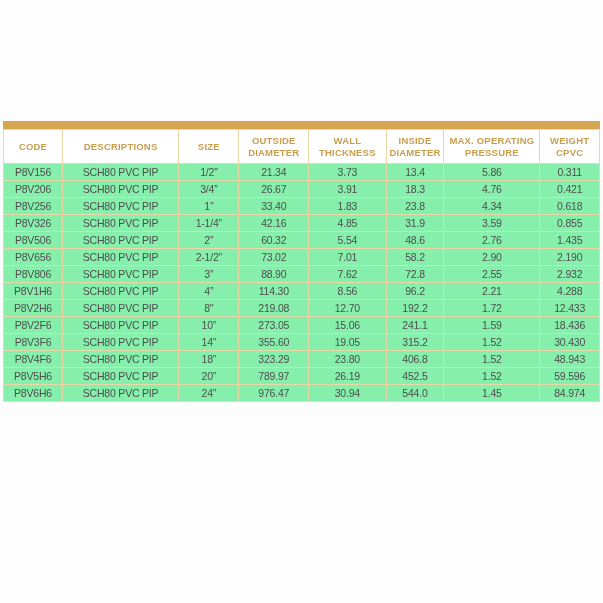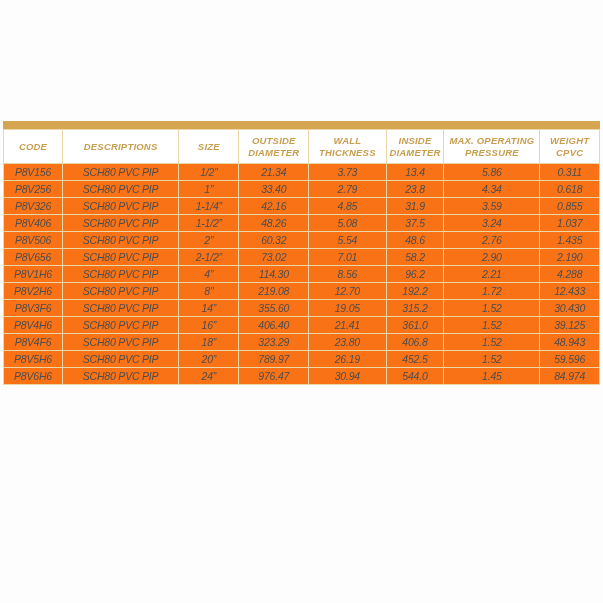--- a/index.html
+++ b/index.html
@@ -19,21 +19,20 @@
   }
   .top-bar {
     height: 8px;
     background: #d5a551;
   }
   table {
     width: 100%;
     border-collapse: collapse;
     background: #ffffff;
     table-layout: fixed;
-    font-style: italic;
   }
   th, td {
     border: 1px solid #ead7a8;
     text-align: center;
     vertical-align: middle;
     padding: 0 2px;
     overflow: hidden;
     white-space: nowrap;
   }
   th {
@@ -45,21 +44,21 @@
     white-space: normal;
     letter-spacing: 0.2px;
   }
   td {
     color: #4d4d4d;
     font-size: 10.5px;
     height: 16px;
     letter-spacing: -0.2px;
   }
   tbody tr {
-    background: #f97316;
+    background: #86efac;
   }
 </style>
 </head>
 <body>
 
 <div class="table-wrap">
   <div class="top-bar"></div>
   <table>
     <colgroup id="table-colgroup">
         <col style="width: 9.9%;">
@@ -88,110 +87,120 @@
           <td>P8V156</td>
           <td>SCH80 PVC PIP</td>
           <td>1/2”</td>
           <td>21.34</td>
           <td>3.73</td>
           <td>13.4</td>
           <td>5.86</td>
           <td>0.311</td>
         </tr>
         <tr>
+          <td>P8V206</td>
+          <td>SCH80 PVC PIP</td>
+          <td>3/4”</td>
+          <td>26.67</td>
+          <td>3.91</td>
+          <td>18.3</td>
+          <td>4.76</td>
+          <td>0.421</td>
+        </tr>
+        <tr>
           <td>P8V256</td>
           <td>SCH80 PVC PIP</td>
           <td>1”</td>
           <td>33.40</td>
-          <td>2.79</td>
+          <td>1.83</td>
           <td>23.8</td>
           <td>4.34</td>
           <td>0.618</td>
         </tr>
         <tr>
           <td>P8V326</td>
           <td>SCH80 PVC PIP</td>
           <td>1-1/4”</td>
           <td>42.16</td>
           <td>4.85</td>
           <td>31.9</td>
           <td>3.59</td>
           <td>0.855</td>
         </tr>
         <tr>
-          <td>P8V406</td>
-          <td>SCH80 PVC PIP</td>
-          <td>1-1/2”</td>
-          <td>48.26</td>
-          <td>5.08</td>
-          <td>37.5</td>
-          <td>3.24</td>
-          <td>1.037</td>
-        </tr>
-        <tr>
           <td>P8V506</td>
           <td>SCH80 PVC PIP</td>
           <td>2”</td>
           <td>60.32</td>
           <td>5.54</td>
           <td>48.6</td>
           <td>2.76</td>
           <td>1.435</td>
         </tr>
         <tr>
           <td>P8V656</td>
           <td>SCH80 PVC PIP</td>
           <td>2-1/2”</td>
           <td>73.02</td>
           <td>7.01</td>
           <td>58.2</td>
           <td>2.90</td>
           <td>2.190</td>
         </tr>
         <tr>
+          <td>P8V806</td>
+          <td>SCH80 PVC PIP</td>
+          <td>3”</td>
+          <td>88.90</td>
+          <td>7.62</td>
+          <td>72.8</td>
+          <td>2.55</td>
+          <td>2.932</td>
+        </tr>
+        <tr>
           <td>P8V1H6</td>
           <td>SCH80 PVC PIP</td>
           <td>4”</td>
           <td>114.30</td>
           <td>8.56</td>
           <td>96.2</td>
           <td>2.21</td>
           <td>4.288</td>
         </tr>
         <tr>
           <td>P8V2H6</td>
           <td>SCH80 PVC PIP</td>
           <td>8''</td>
           <td>219.08</td>
           <td>12.70</td>
           <td>192.2</td>
           <td>1.72</td>
           <td>12.433</td>
         </tr>
         <tr>
+          <td>P8V2F6</td>
+          <td>SCH80 PVC PIP</td>
+          <td>10”</td>
+          <td>273.05</td>
+          <td>15.06</td>
+          <td>241.1</td>
+          <td>1.59</td>
+          <td>18.436</td>
+        </tr>
+        <tr>
           <td>P8V3F6</td>
           <td>SCH80 PVC PIP</td>
           <td>14”</td>
           <td>355.60</td>
           <td>19.05</td>
           <td>315.2</td>
           <td>1.52</td>
           <td>30.430</td>
         </tr>
         <tr>
-          <td>P8V4H6</td>
-          <td>SCH80 PVC PIP</td>
-          <td>16”</td>
-          <td>406.40</td>
-          <td>21.41</td>
-          <td>361.0</td>
-          <td>1.52</td>
-          <td>39.125</td>
-        </tr>
-        <tr>
           <td>P8V4F6</td>
           <td>SCH80 PVC PIP</td>
           <td>18”</td>
           <td>323.29</td>
           <td>23.80</td>
           <td>406.8</td>
           <td>1.52</td>
           <td>48.943</td>
         </tr>
         <tr>

